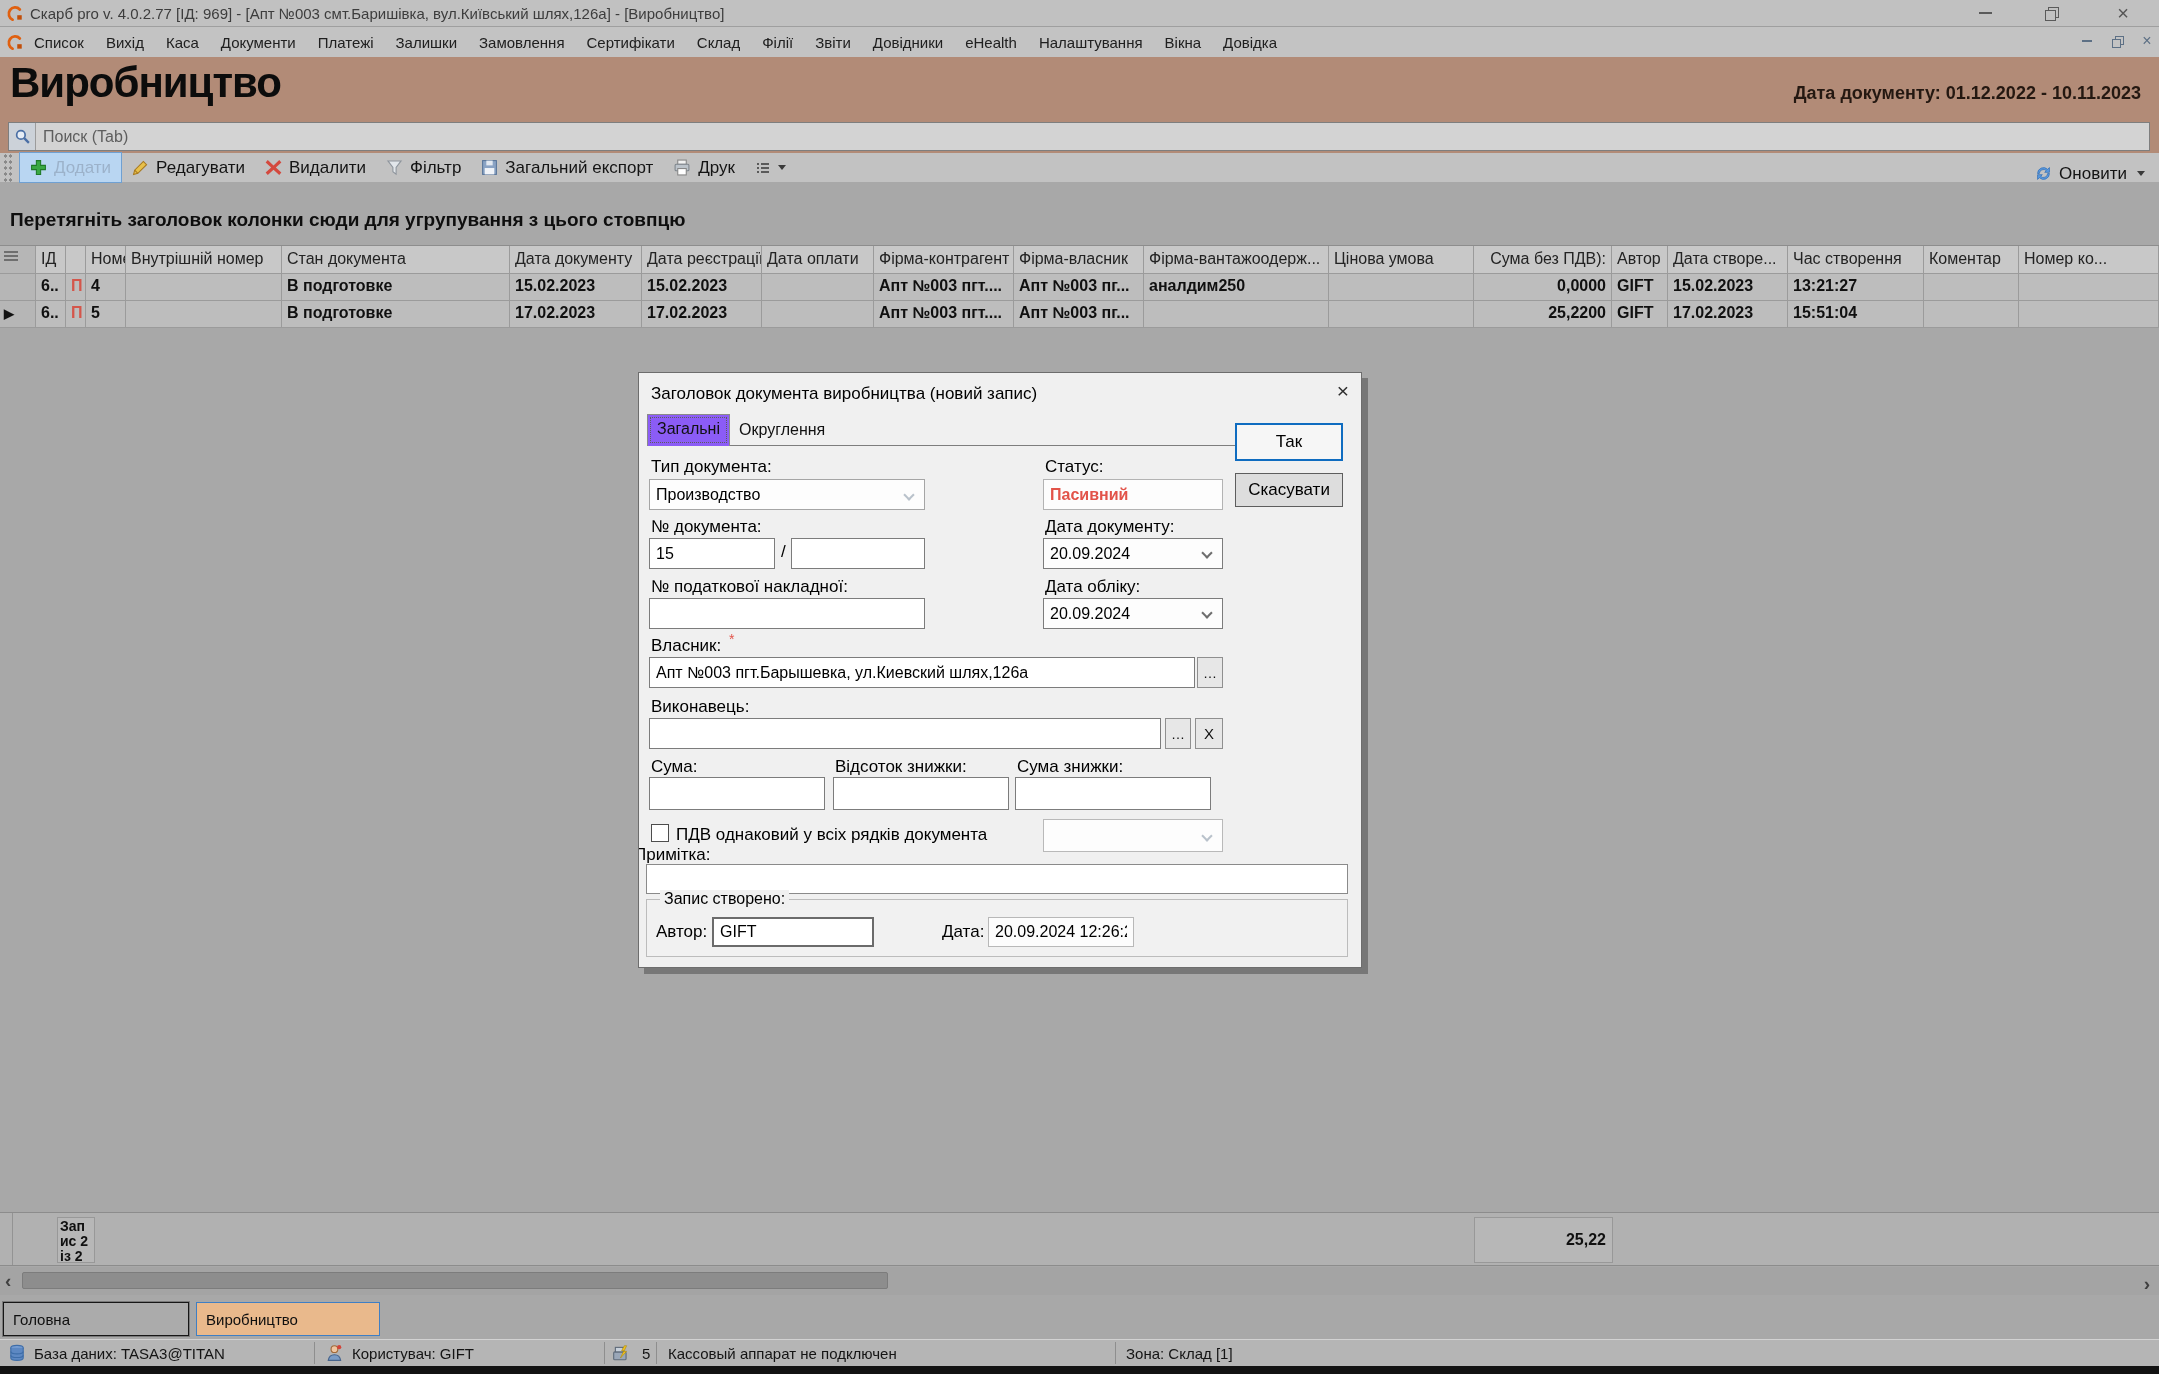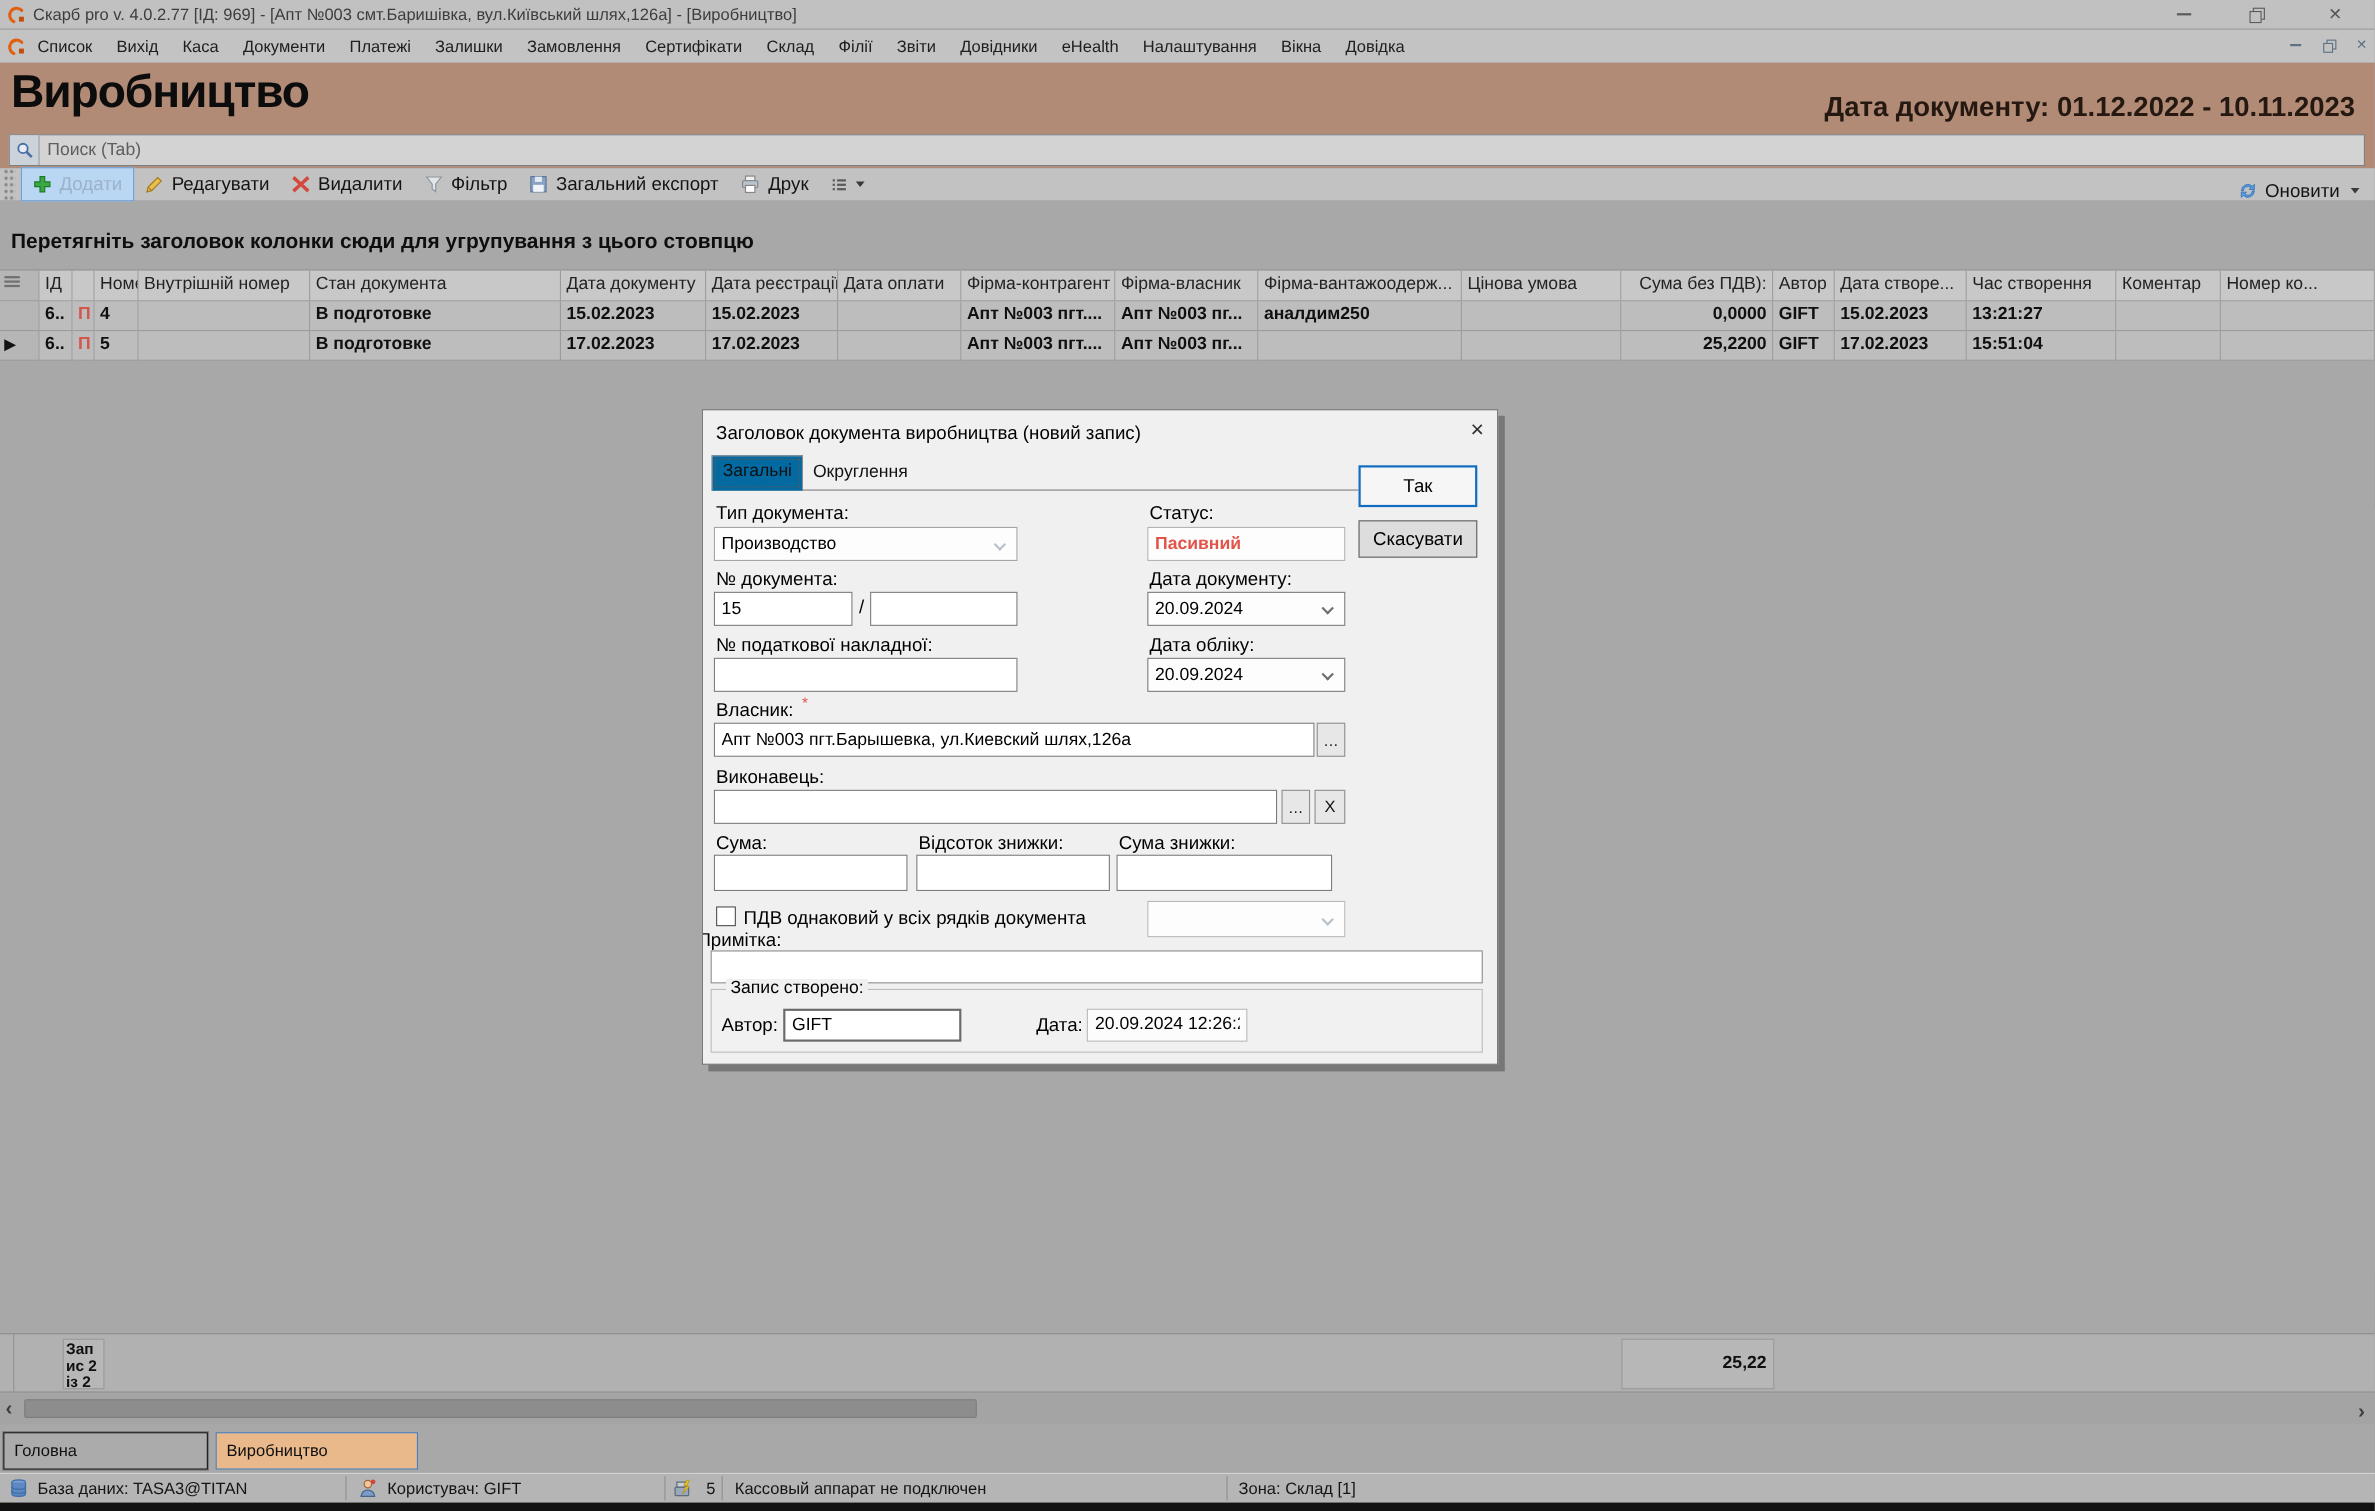--- a/index.html
+++ b/index.html
@@ -24,21 +24,21 @@
   #btn-mdi-min{left:2074px;} #btn-mdi-restore{left:2104px;} #btn-mdi-close{left:2134px;font-size:16px;}
   .restore-glyph.small{width:10px;height:10px;}
   .restore-glyph.small::before{left:3px;width:7px;height:7px;border-color:#5d7085;}
   .restore-glyph.small::after{left:0;top:3px;width:7px;height:7px;border-color:#5d7085;background:#c3c3c3;}
   .min-glyph.small{width:10px;background:#5d7085;}
   
   .logo{display:inline-block;width:17px;height:17px;flex:none;}
   
   .header-band{position:absolute;left:0;top:57px;width:100%;height:63px;background:#b28b77;}
   .page-title{position:absolute;left:10px;top:2px;font-size:42px;font-weight:bold;color:#0c0c0c;letter-spacing:-1px;}
-  .date-range{position:absolute;right:18px;top:26px;font-size:25px;font-weight:bold;color:#241811;}
+  .date-range{position:absolute;right:18px;top:26px;font-size:18px;font-weight:bold;color:#241811;}
   
   .search-row{position:absolute;left:0;top:120px;width:100%;height:33px;background:#b28b77;}
   .search-box{position:absolute;left:8px;right:9px;top:2px;height:29px;background:#d3d3d3;border:1px solid #7e7e7e;display:flex;align-items:stretch;}
   .search-icon-box{width:27px;border-right:1px solid #9c9c9c;background:#ccd2d9;display:flex;align-items:center;justify-content:center;flex:none;}
   .search-input{flex:1;border:none;outline:none;background:transparent;font-family:"Liberation Sans",sans-serif;font-size:16px;color:#303030;padding-left:7px;}
   .search-input::placeholder{color:#5e5e5e;opacity:1;}
   
   .toolbar{position:absolute;left:0;top:153px;width:100%;height:29px;background:#c2c2c2;display:flex;align-items:center;}
   .grip{width:11px;height:30px;margin-left:3px;background-image:radial-gradient(#898989 1.2px, transparent 1.6px);background-size:5px 6px;flex:none;}
   .tb-btn{display:flex;align-items:center;gap:7px;padding:0 10px;height:31px;font-size:17px;color:#141414;white-space:nowrap;}
@@ -82,21 +82,21 @@
   .sb-item{position:absolute;top:5px;white-space:nowrap;}
   .sb-icon{position:absolute;top:4px;width:18px;height:18px;}
   .sb-sep{position:absolute;top:2px;width:1px;height:22px;background:#8e8e8e;}
   .black-strip{position:absolute;left:0;top:1366px;width:100%;height:8px;background:#121212;}
   
   .dialog{position:absolute;left:638px;top:372px;width:724px;height:596px;background:#f0f0f0;border:1px solid #6d6d6d;box-shadow:6px 6px 0 rgba(70,70,70,0.5);overflow:hidden;}
   .dlg-title{position:absolute;left:12px;top:11px;font-size:17px;color:#000;}
   .dlg-close{position:absolute;left:692px;top:6px;width:24px;height:24px;font-size:21px;font-weight:300;color:#2e2e2e;text-align:center;}
   .dlg-tabs{position:absolute;left:8px;top:41px;width:600px;display:flex;align-items:flex-end;border-bottom:1px solid #7e7e7e;height:32px;}
   .dlg-tab{font-size:16px;color:#111;padding:5px 9px 6px 9px;}
-  .dlg-tab.active{background:#0369a1;border:1px solid #8a8a8a;border-bottom:none;margin-bottom:-1px;padding-bottom:8px;outline:1px dotted #5c5c5c;outline-offset:-4px;}
+  .dlg-tab.active{background:#8b5cf6;border:1px solid #8a8a8a;border-bottom:none;margin-bottom:-1px;padding-bottom:8px;outline:1px dotted #5c5c5c;outline-offset:-4px;}
   .dlg-btn{position:absolute;display:flex;align-items:center;justify-content:center;font-size:17px;color:#000;}
   #dlg-ok{left:596px;top:50px;width:108px;height:38px;background:#f6f6f6;border:2px solid #0f6cc0;}
   #dlg-cancel{left:596px;top:100px;width:108px;height:34px;background:#dddddd;border:1px solid #5e5e5e;}
   .dlbl{position:absolute;font-size:17px;color:#000;white-space:nowrap;}
   .dinput{position:absolute;background:#fff;border:1px solid #7c7c7c;font-family:"Liberation Sans",sans-serif;font-size:16px;color:#000;padding:0 6px;outline:none;}
   .dcombo{position:absolute;background:#fdfdfd;border:1px solid #a5a5a5;font-size:16px;color:#000;display:flex;align-items:center;padding:0 6px;}
   .chev{position:absolute;right:11px;top:10px;width:8px;height:8px;border-right:2px solid #6e6e6e;border-bottom:2px solid #6e6e6e;transform:rotate(45deg);}
   .chev.light{border-color:#b9c2cb;top:11px;}
   .sq-btn{position:absolute;background:#e7e7e7;border:1px solid #8f8f8f;font-size:14px;color:#111;display:flex;align-items:center;justify-content:center;}
   .red{color:#e25349;}

